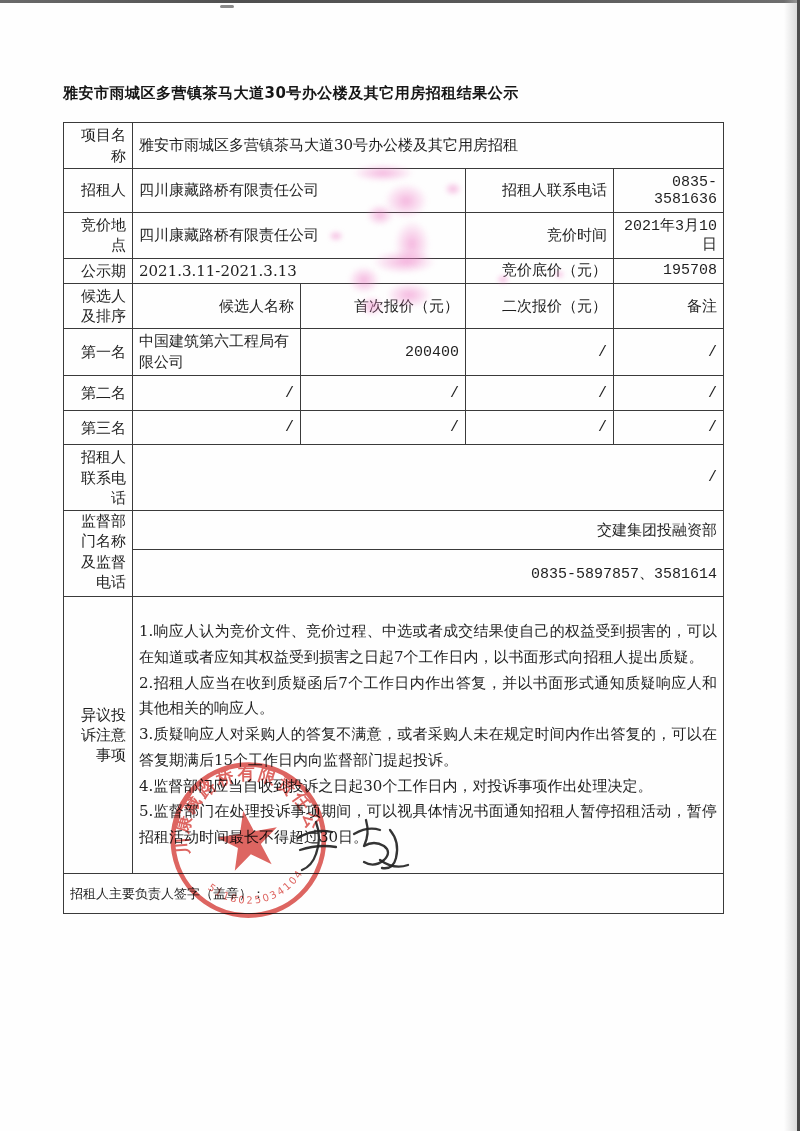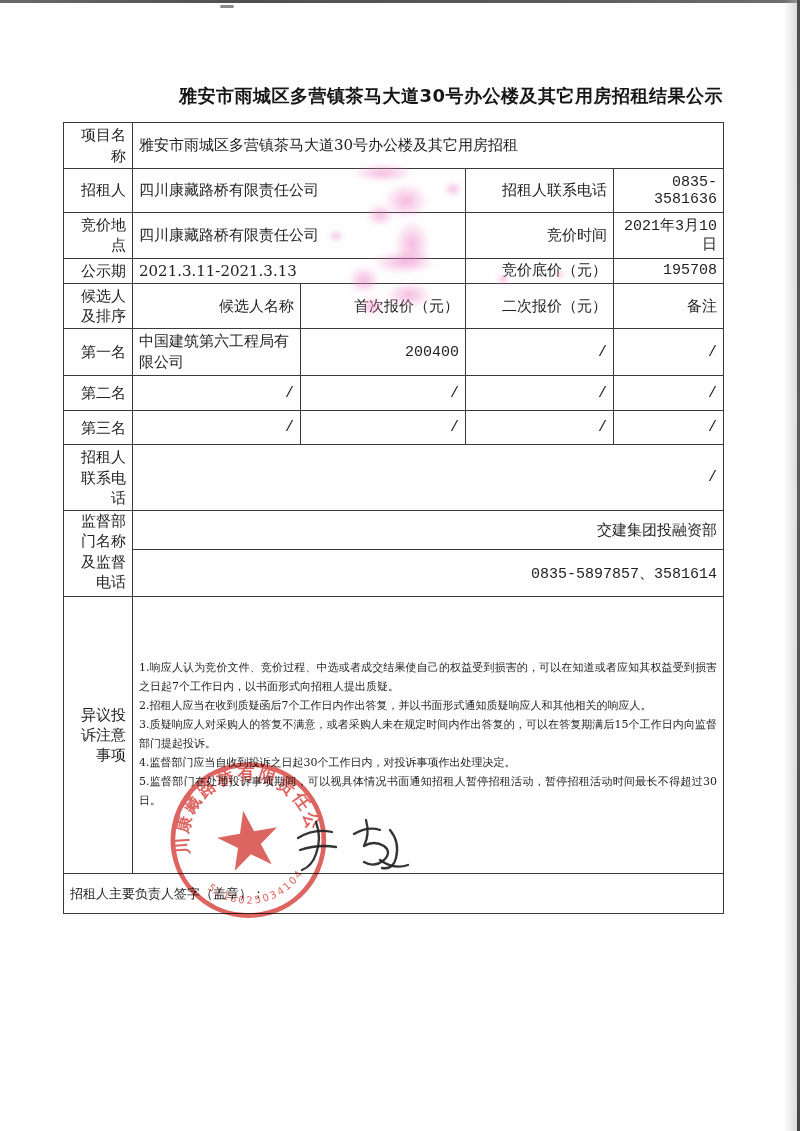--- a/index.html
+++ b/index.html
@@ -10,42 +10,42 @@
   }
   .page{position:absolute;inset:0;background:#fefefe;}
   
   .scan-edge-top{position:absolute;top:0;left:0;width:800px;height:3px;background:linear-gradient(to right,#6a6a6a,#4f4f4f 30%,#5c5c5c 70%,#6f6f6f);}
   .scan-speck{position:absolute;top:5px;left:220px;width:14px;height:3px;background:#8a8a8a;border-radius:2px;}
   .scan-band-right{position:absolute;top:0;right:3px;width:13px;height:1131px;background:linear-gradient(to right,rgba(205,205,205,0),rgba(185,185,185,.5));}
   .scan-edge-right{position:absolute;top:0;right:0;width:3px;height:1131px;background:linear-gradient(to bottom,#4c4c4c,#5e5e5e 40%,#474747);}
 
   .doc-title{
     position:absolute;top:84px;left:63px;width:660px;margin:0;
-    text-align:right;font-size:18px;font-weight:700;letter-spacing:.5px;
+    text-align:left;font-size:15px;font-weight:700;letter-spacing:.5px;
     font-family:"DejaVu Sans","Liberation Sans",sans-serif;color:#161616;
   }
 
   table.result{
     position:absolute;left:63px;top:122px;width:660px;
     border-collapse:collapse;table-layout:fixed;
     font-size:15px;
   }
   table.result td{
     border:1.5px solid #3a3a3a;vertical-align:middle;
     padding:2px 6px;overflow:hidden;
   }
   td.lab{padding:2px 1px 2px 5px;line-height:1.35;text-align:right;}
   td.ctr{text-align:right;font-family:Liberation Mono, monospace;}
   td.val{padding-left:8px;margin-left:29px;}
   tr.r1{height:46px;} tr.r2{height:44px;} tr.r3{height:40px;} tr.r4{height:25px;}
   tr.r5{height:33px;} tr.r6{height:36px;} tr.r7{height:35px;} tr.r8{height:34px;margin-left:7px;}
   tr.r9{height:36px;} tr.r10a{height:38px;} tr.r10b{height:45px;}
   tr.r11{height:277px;} tr.r12{height:40px;}
   td.name-cell{line-height:1.4;padding-left:8px;}
-  td.objection-content{padding:8px 10px;line-height:1.72;font-size:11px;vertical-align:middle;margin-top:31px;}
+  td.objection-content{padding:8px 10px;line-height:1.72;font-size:15px;vertical-align:middle;margin-top:31px;}
   .obj-line{margin:0;text-align:justify;}
   td.sig-cell{padding-left:5px;font-size:13px;}
 
   
   .stamp{
     position:absolute;left:163px;top:753px;width:170px;height:170px;
     transform:rotate(-10deg);opacity:.85;mix-blend-mode:multiply;
     color:#d94a45;
   }
   .stamp *{fill:currentColor;}

